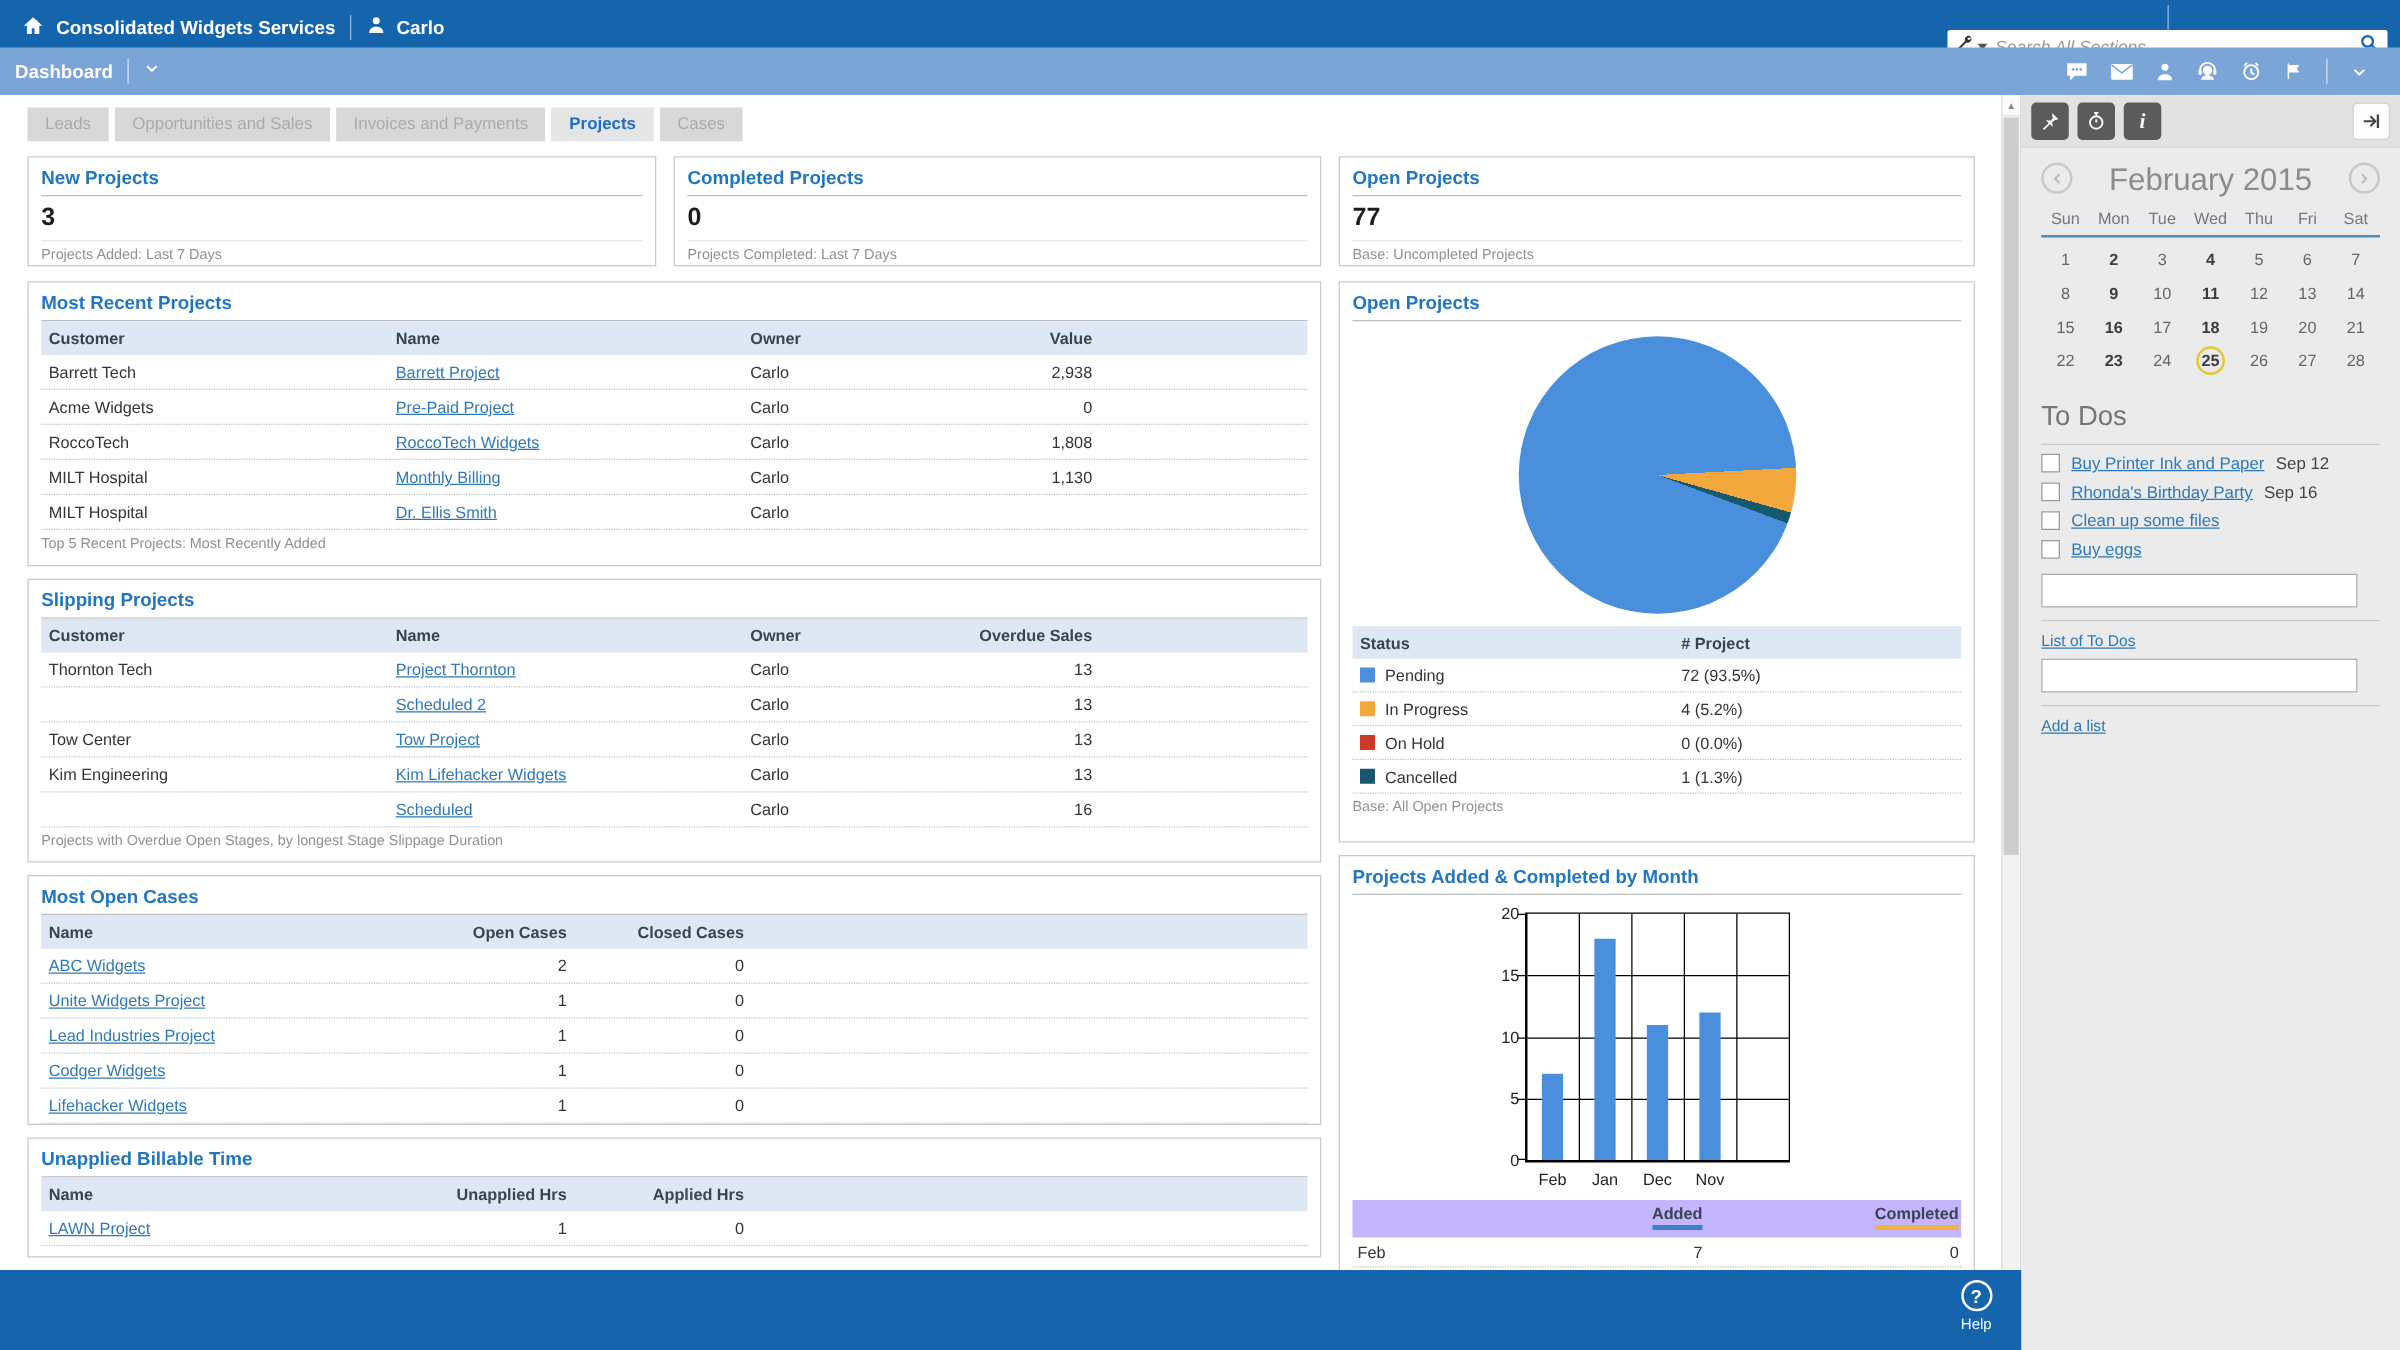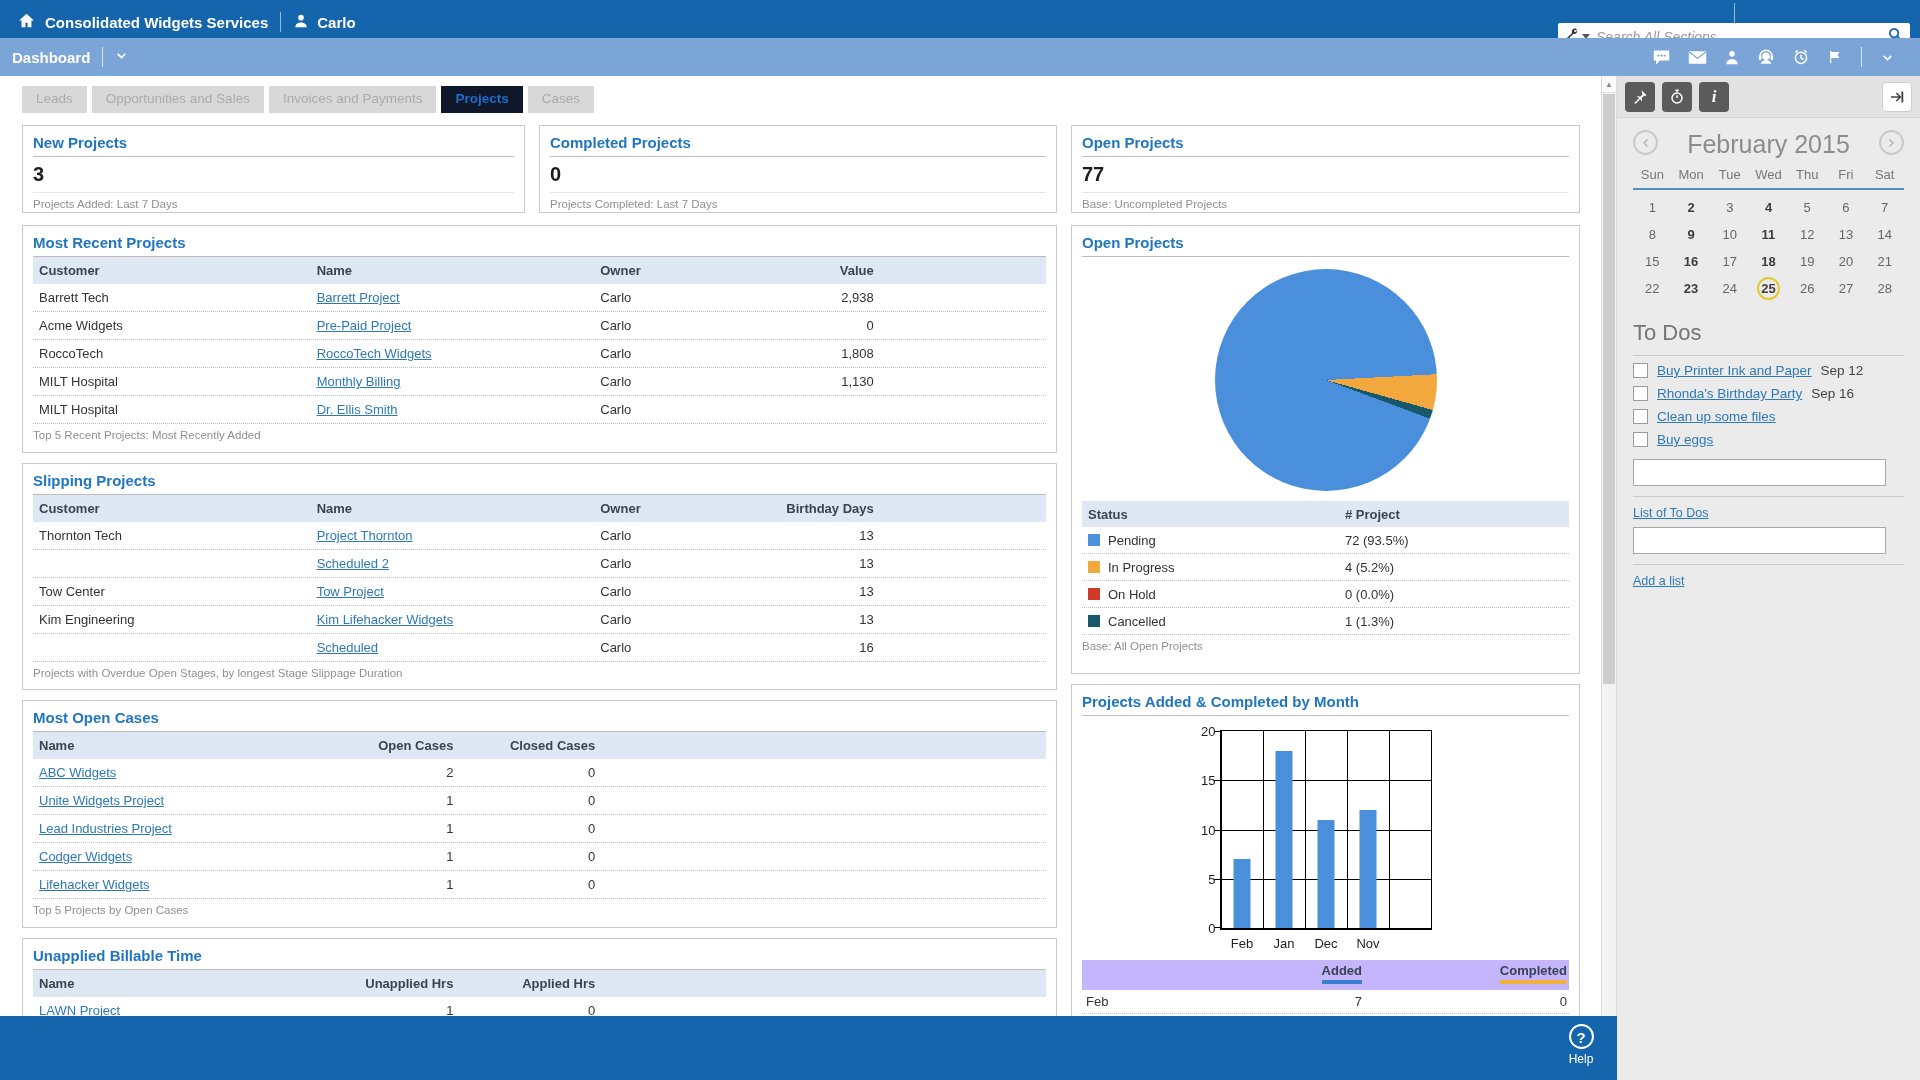--- a/index.html
+++ b/index.html
@@ -29,38 +29,38 @@
   .subbar .title { margin-left:12px; font-size:15px; font-weight:bold; }
   .subbar .vdiv { background:rgba(255,255,255,.7); }
   .subbar-icons { margin-left:auto; display:flex; align-items:center; gap:17px; margin-right:26px; }
   .subbar-icons svg { display:block; }
 
   
   .content { position:absolute; left:0; top:76px; width:1601px; bottom:0;
     background:#fff; padding:10px 20px 0 22px; overflow:hidden; }
   .tabs { display:flex; gap:5px; height:27px; }
   .tab { padding:5px 14px 0; font-size:13.5px; background:#d8d8d8; color:#ababab; cursor:pointer; }
-  .tab.active { background:#0f172a; color:#1e6ec8; font-weight:bold; }
+  .tab.active { background:#e5e5e5; color:#1e6ec8; font-weight:bold; }
   .cols { display:flex; gap:14px; margin-top:12px; }
   .col-left { width:1035px; }
   .col-right { width:509px; }
 
   .panel { border:1px solid #c9c9c9; background:#fff; padding:4px 10px 0; overflow:hidden; }
   .panel h3 { font-size:15px; color:#2176c0; padding:4px 0 5px;
     border-bottom:1px solid #bdbdbd; font-weight:bold; }
   .caption { font-size:11.5px; color:#909090; padding:5px 0 4px; border-top:1px solid #e7e7e7; }
 
   .cardrow { display:flex; gap:14px; }
   .card { height:88px; display:flex; flex-direction:column; }
   .card.c1 { width:503px; } .card.c2 { width:518px; } .card.c3 { width:509px; }
   .card .big { font-size:20px; font-weight:bold; color:#1c1c1c; padding:6px 0; flex:1; }
 
   #panel-recent { height:228px; margin-top:12px; }
   #panel-slipping { height:227px; margin-top:10px; }
-  #panel-cases { height:228px; margin-top:10px; }
+  #panel-cases { height:200px; margin-top:10px; }
   #panel-billable { height:96px; margin-top:10px; }
   #panel-pie { height:449px; margin-top:12px; }
   #panel-bar { height:402px; margin-top:10px; }
 
   .thead, .trow { display:flex; align-items:center; font-size:13px; }
   .thead { background:#dde8f4; color:#3a4352; font-weight:bold; height:27px; }
   .trow { border-bottom:1px dotted #bcc1c9; height:28px; color:#333; }
   .c-cust { width:28%; padding-left:6px; }
   .c-name { width:28%; }
   .c-owner { width:13%; }
@@ -336,21 +336,21 @@
           </div>
         <div class="caption" style="border-top:none;">Top 5 Recent Projects: Most Recently Added</div>
       </div>
 
       <div class="panel" id="panel-slipping">
         <h3>Slipping Projects</h3>
         <div class="thead">
           <span class="c-cust">Customer</span>
           <span class="c-name">Name</span>
           <span class="c-owner">Owner</span>
-          <span class="c-val">Birthday Days</span>
+          <span class="c-val">Overdue Sales</span>
           <span class="c-sp"></span>
         </div>
         <div>
             <div class="trow">
     <span class="c-cust">Thornton Tech</span>
     <span class="c-name"><a>Project Thornton</a></span>
     <span class="c-owner">Carlo</span>
     <span class="c-val">13</span>
     <span class="c-sp"></span>
   </div>

